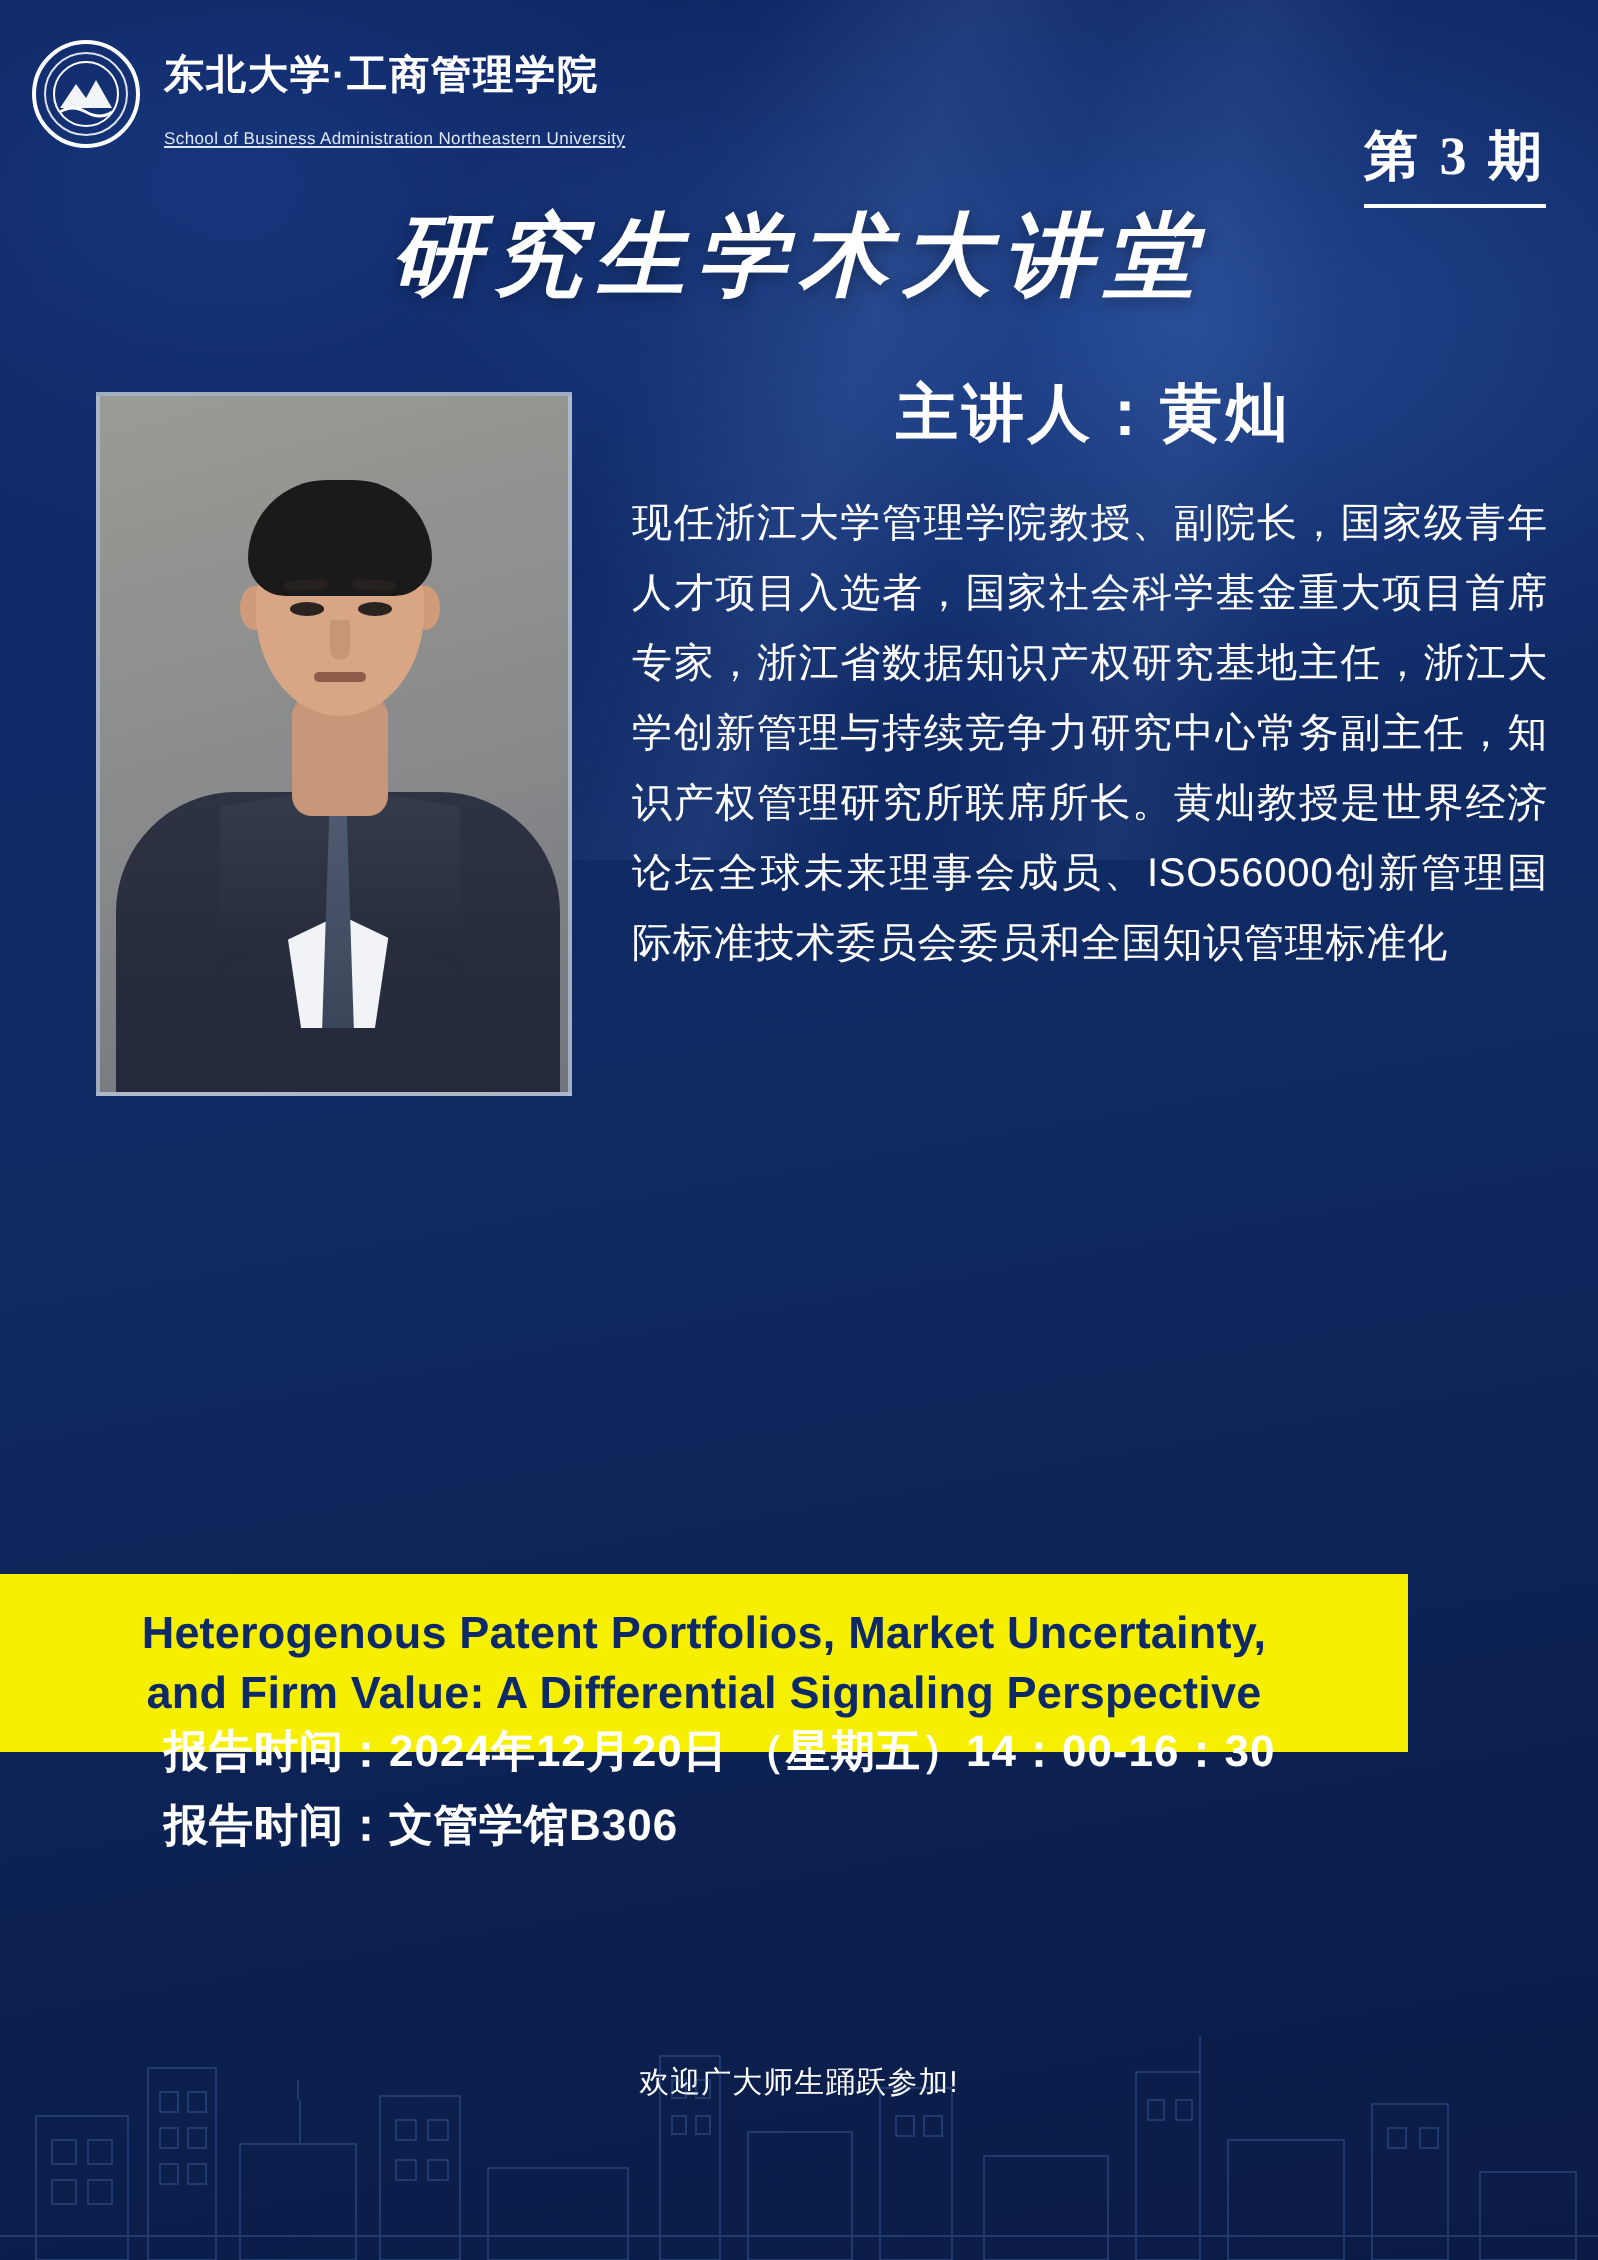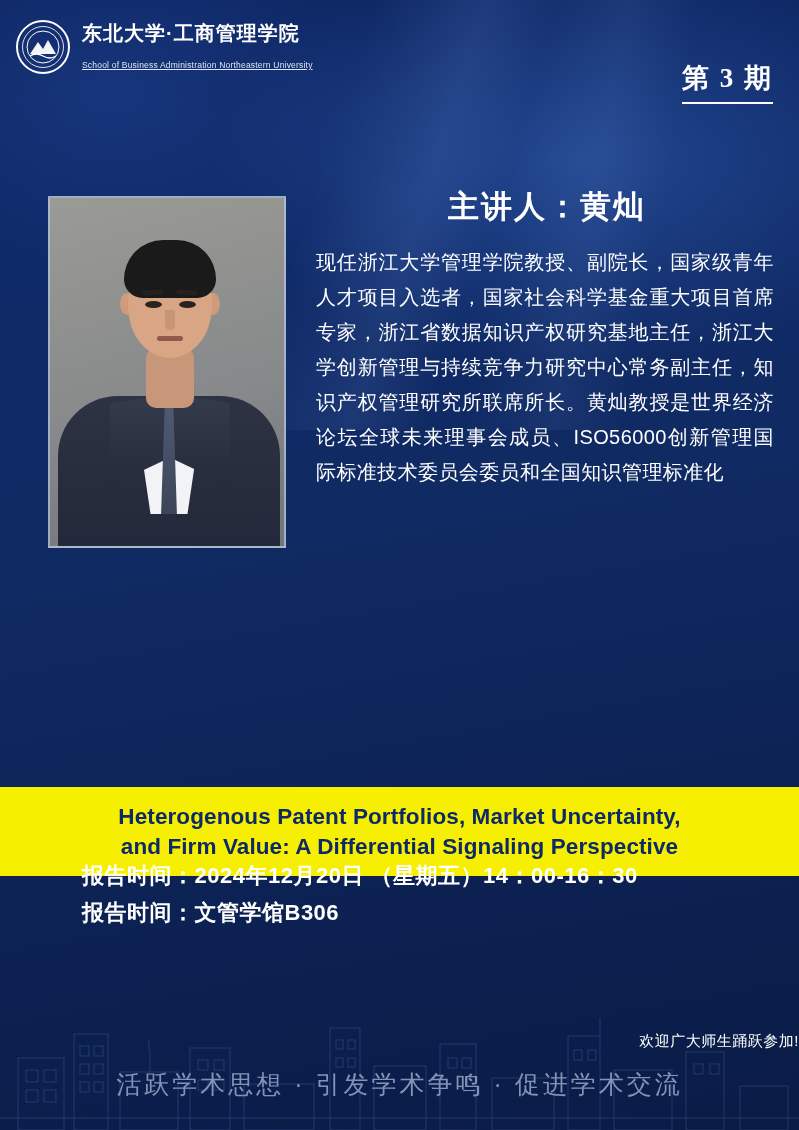--- a/index.html
+++ b/index.html
@@ -26,21 +26,21 @@
     background:
       linear-gradient(108deg, rgba(255,255,255,0.00) 40%, rgba(140,180,255,0.10) 52%, rgba(255,255,255,0) 60%),
       linear-gradient(100deg, rgba(255,255,255,0.00) 62%, rgba(150,190,255,0.07) 72%, rgba(255,255,255,0) 80%);
     pointer-events: none;
   }
   .header {
     position: absolute; left: 0; top: 0; width: 799px; height: 90px;
   }
   .logo-wrap {
     position: absolute; left: 16px; top: 20px;
-    display: flex; align-items: flex-start;
+    display: flex; align-items: flex-end;
   }
   .logo-badge {
     width: 54px; height: 54px; border-radius: 50%;
     border: 2px solid #ffffff;
     display: flex; align-items: center; justify-content: center;
     position: relative;
     flex: 0 0 auto;
   }
   .logo-badge:after {
     content: "";
@@ -157,21 +157,21 @@
   .bio-cont {
     position: absolute;
     top: 566px; left: 32px; width: 742px;
     color: #ffffff;
     font-size: 20px;
     line-height: 38px;
     text-align: justify;
     letter-spacing: 0.4px;
   }
   .topic-band {
-    position: absolute; left: 0; top: 787px; width: 799px; height: 89px;
+    position: absolute; left: 0; top: 787px; width: 704px; height: 89px;
     background: #f7ef00;
     display: flex; align-items: center; justify-content: center;
   }
   .topic-text {
     color: #0e2a66;
     font-size: 22.5px;
     font-weight: bold;
     line-height: 30px;
     text-align: center;
     padding: 0 18px;
@@ -183,21 +183,21 @@
   }
   .info-row {
     font-size: 22px;
     font-weight: bold;
     line-height: 37px;
     letter-spacing: 0.5px;
     white-space: nowrap;
   }
   .welcome {
     position: absolute; left: 0; top: 1032px; width: 799px;
-    text-align: right;
+    text-align: center;
     color: #ffffff;
     font-size: 15px;
     letter-spacing: 0.5px;
   }
   .slogan {
     position: absolute; left: 0; top: 1068px; width: 799px;
     text-align: center;
     color: rgba(205,220,250,0.62);
     font-size: 25px;
     letter-spacing: 3px;
@@ -225,20 +225,21 @@
         </svg>
       </div>
       <div class="uni-text">
         <div class="uni-cn">东北大学·工商管理学院</div>
         <div class="uni-en">School of Business Administration Northeastern University</div>
       </div>
     </div>
     <div class="issue">第 3 期</div>
   </div>
 
+  <div class="main-title">研究生学术大讲堂</div>
 
   <div class="photo">
     <div class="ph-bg"></div>
     <div class="ph-jacket"></div>
     <div class="ph-shirt"></div>
     <div class="ph-collar-l"></div>
     <div class="ph-collar-r"></div>
     <div class="ph-tie"></div>
     <div class="ph-neck"></div>
     <div class="ph-ear-l"></div>
@@ -263,21 +264,20 @@
       <div>and Firm Value: A Differential Signaling Perspective</div>
     </div>
   </div>
 
   <div class="info">
     <div class="info-row">报告时间：2024年12月20日 （星期五）14：00-16：30</div>
     <div class="info-row">报告时间：文管学馆B306</div>
   </div>
 
   <div class="welcome">欢迎广大师生踊跃参加!</div>
-  <div class="slogan">活跃学术思想 · 引发学术争鸣 · 促进学术交流</div>
 
   <svg class="city" viewBox="0 0 799 130" preserveAspectRatio="none">
     <g fill="none" stroke="#5f86c8" stroke-width="1" opacity="0.55">
       <rect x="18" y="58" width="46" height="72"></rect>
       <rect x="26" y="70" width="12" height="12"></rect>
         <rect x="44" y="70" width="12" height="12"></rect>
       <rect x="26" y="90" width="12" height="12"></rect>
         <rect x="44" y="90" width="12" height="12"></rect>
       <rect x="74" y="34" width="34" height="96"></rect>
       <rect x="80" y="46" width="9" height="10"></rect>

